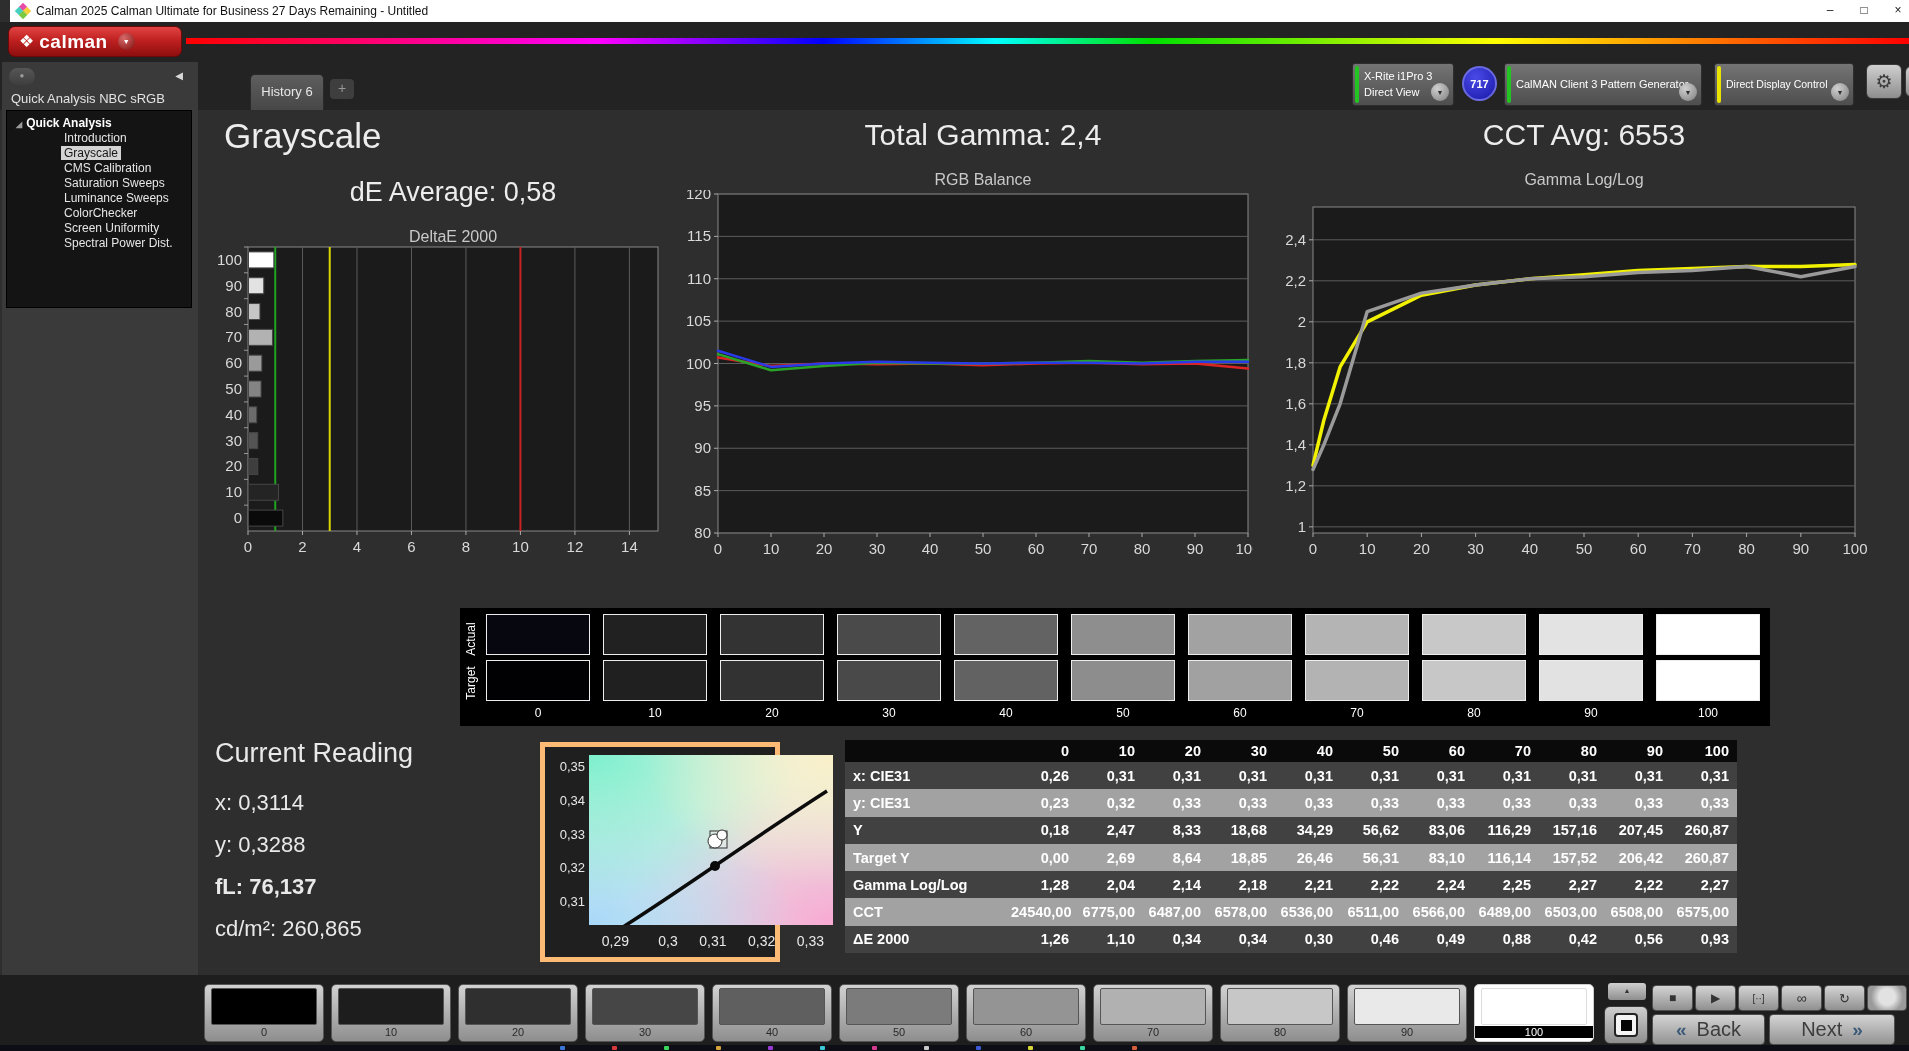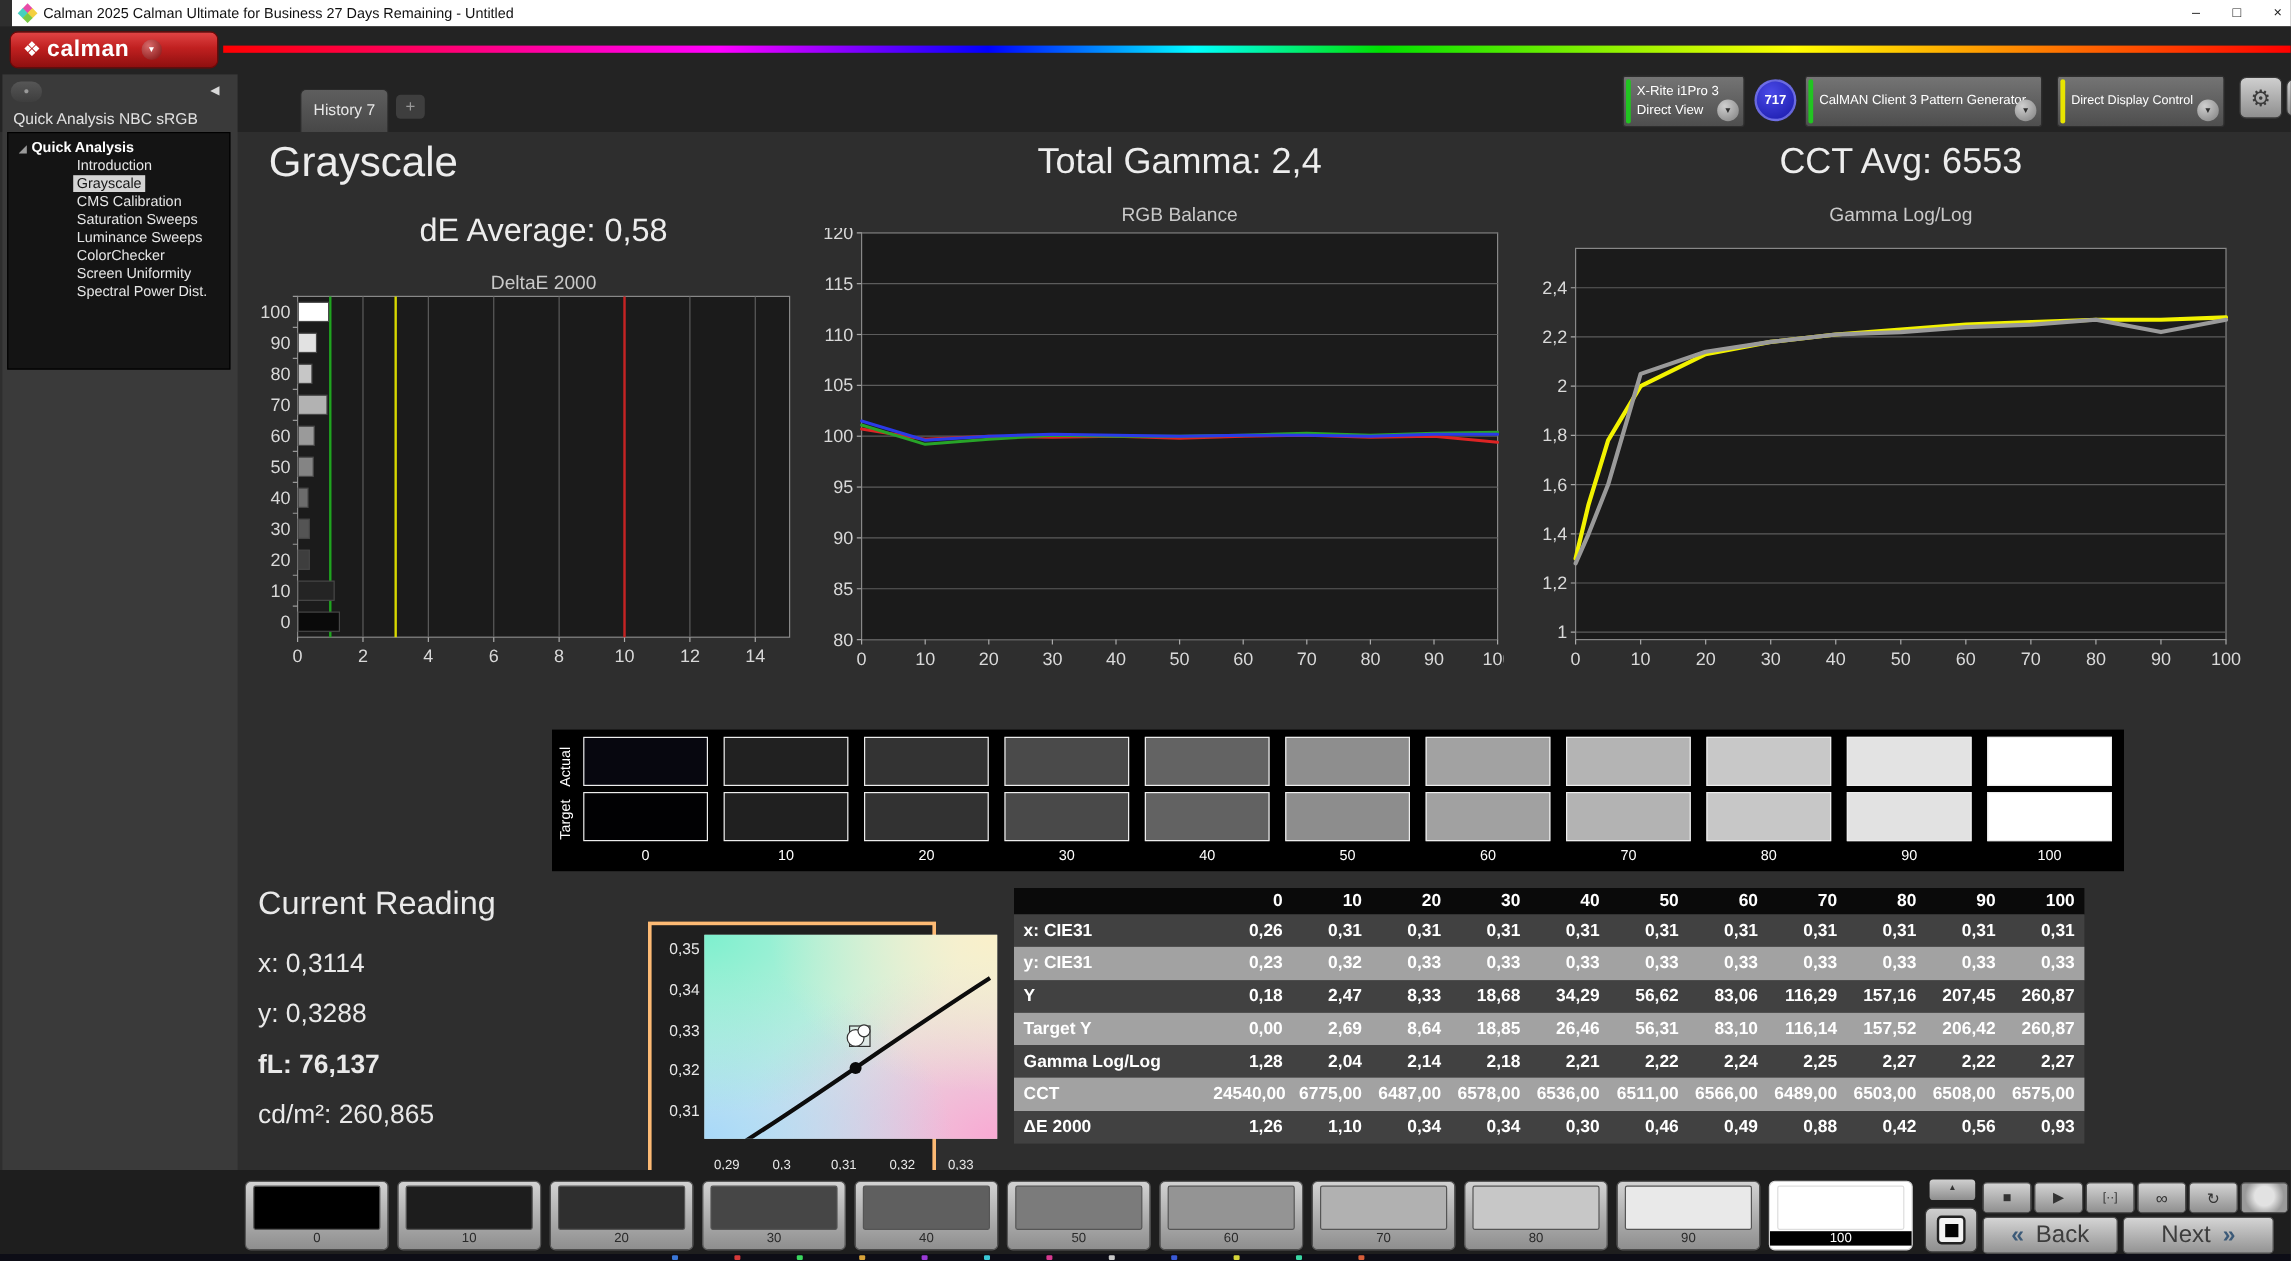--- a/index.html
+++ b/index.html
@@ -88,31 +88,31 @@
   .patch-cols { flex:1; display:flex; justify-content:space-between; padding:6px 10px 0 2px; }
   .patch-col { width:104px; }
   .patch { height:41px; border:1px solid #ededed; margin-bottom:5px; }
   .patch-label { text-align:center; color:#fff; font-size:12px; }
 
   
   .cur-title { position:absolute; left:215px; top:738px; font-size:27px; color:#e9e9e9; }
   .cur-line { position:absolute; left:215px; font-size:22px; color:#e9e9e9; }
 
   
-  .cie-box { position:absolute; left:540px; top:768px; width:240px; height:220px; background:#1f1f1f;
-    border:3px solid #fdba74; }
+  .cie-box { position:absolute; left:540px; top:742px; width:240px; height:220px; background:#1f1f1f;
+    border:5px solid #fdba74; }
   .cie-plot { position:absolute; left:44px; top:8px; width:244px; height:170px;
     background:
       radial-gradient(at 100% 0%, rgba(252,240,200,0.95), rgba(252,240,200,0) 55%),
       radial-gradient(at 0% 0%, rgba(120,240,205,0.95), rgba(120,240,205,0) 62%),
       radial-gradient(at 0% 100%, rgba(165,215,250,0.95), rgba(165,215,250,0) 60%),
       radial-gradient(at 100% 100%, rgba(250,165,210,0.95), rgba(250,165,210,0) 62%),
       #dff0e4; }
   .cie-ylab span { position:absolute; width:38px; text-align:right; color:#e8e8e8; font-size:13px; left:2px; }
-  .cie-xlab span { position:absolute; bottom:8px; width:32px; text-align:left; color:#e8e8e8; font-size:11px; }
+  .cie-xlab span { position:absolute; bottom:8px; width:32px; text-align:right; color:#e8e8e8; font-size:14px; }
 
   
   .data-table { position:absolute; left:845px; top:740px; width:892px; color:#fff; font-size:14.5px; }
   .t-row { display:flex; height:27.3px; align-items:center; }
   .t-head { height:22px; background:#0a0a0a; font-weight:700; }
   .t-label { width:166px; padding-left:8px; font-weight:700; }
   .t-cell { width:66px; text-align:right; padding-right:8px; font-weight:600; }
   .row-dark { background:#414141; }
   .row-light { background:#a2a2a2; }
 
@@ -166,21 +166,21 @@
 
 <div class="top-region">
   <div class="logo-btn">
     <span class="logo-glyph">❖</span>
     <span class="logo-text">calman</span>
     <span class="logo-dd">
         <i>▼</i>
       </span>
   </div>
   <div class="rainbow"></div>
-  <div class="history-tab">History 7</div>
+  <div class="history-tab">History 6</div>
   <div class="tab-add">+</div>
 
   <div class="device" style="left:1352px; width:102px;">
     <span class="status-strip" id="meter-status" style="background: rgb(33, 196, 33);"></span>
     <div class="device-lines">
       <div>X-Rite i1Pro 3</div>
       <div>Direct View</div>
     </div>
     <span class="dd-circle">
         <i>▼</i>

